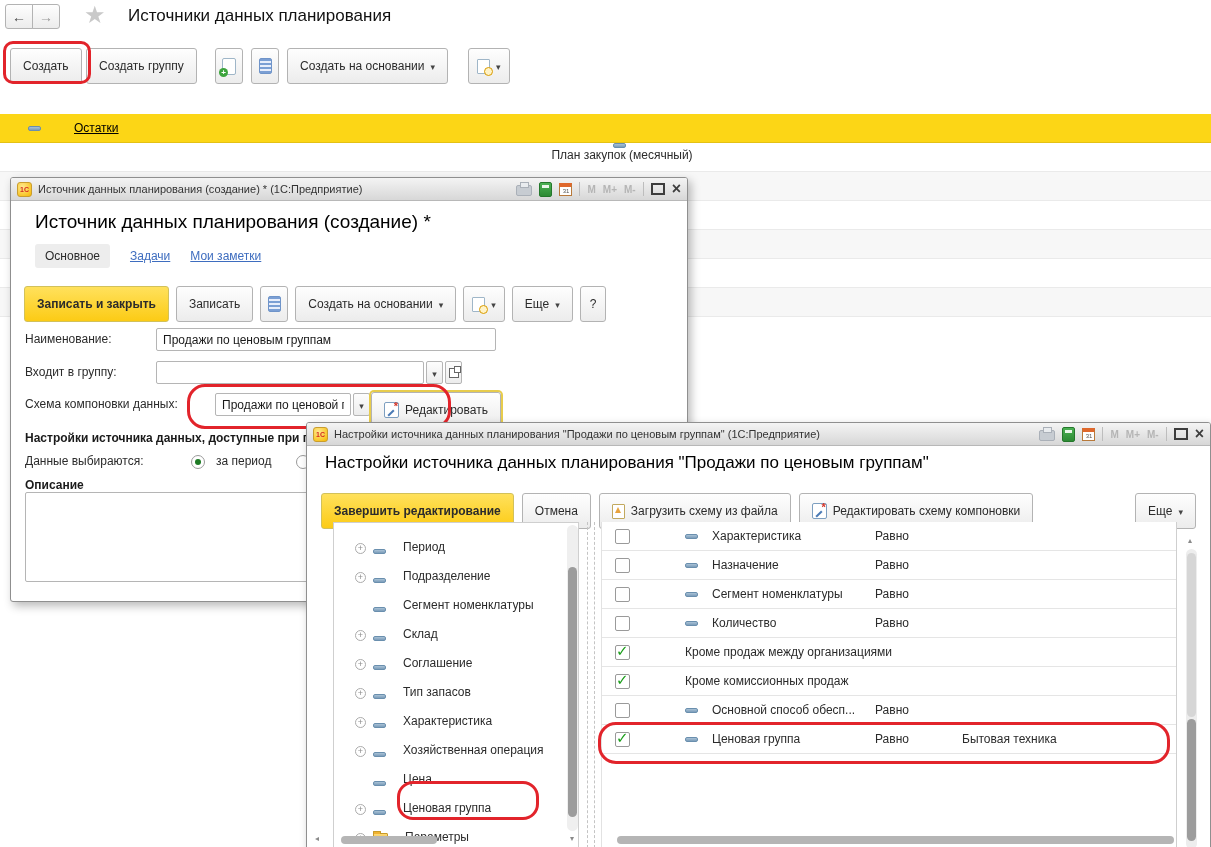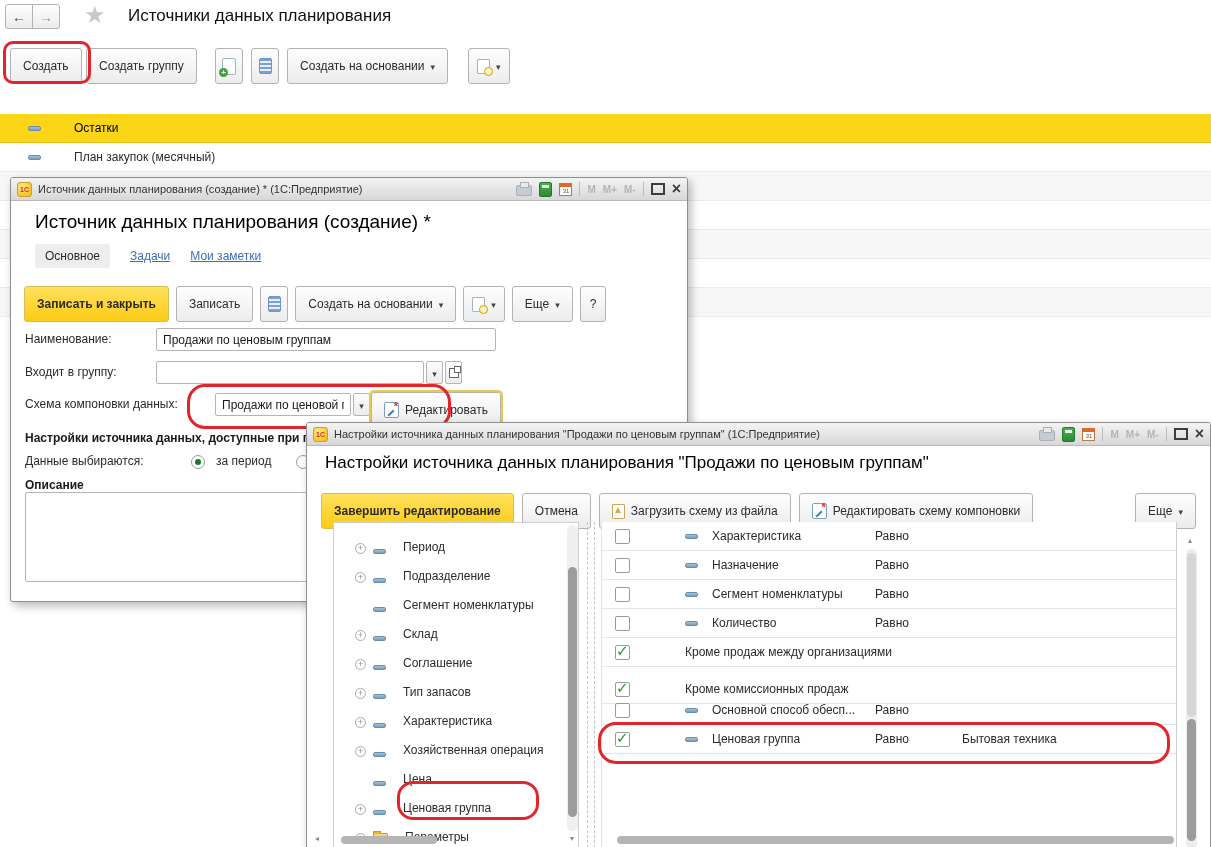--- a/index.html
+++ b/index.html
@@ -110,23 +110,23 @@
     </div>
   <div class="btn abs" style="left:468px;top:48px;padding:0 8px;">
       <span class="ic-docclock"></span>
       <span class="caret"></span>
     </div>
   <div class="oval" style="left:3px;top:41px;width:82px;height:37px;border-radius:10px;z-index:6;"></div>
 
 
   <div class="list-row" style="top:114px;background:#fcd616;border-bottom-color:#e4c114;">
     <span class="ic-dash" style="margin-left:28px;"></span>
-    <span style="margin-left:33px;color:#000;">Остатки</span>
+    <span style="margin-left:33px;color:#000;text-decoration:underline;">Остатки</span>
   </div>
-  <div class="list-row" style="top:143px;">
+  <div class="list-row" style="top:143px;flex-direction:column;">
     <span class="ic-dash" style="margin-left:28px;"></span>
     <span style="margin-left:33px;">План закупок (месячный)</span>
   </div>
   <div class="list-row" style="top:172px;background:#f7f7f7;"></div>
   <div class="list-row" style="top:201px;"></div>
   <div class="list-row" style="top:230px;background:#f7f7f7;"></div>
   <div class="list-row" style="top:259px;"></div>
   <div class="list-row" style="top:288px;background:#f7f7f7;"></div>
 
   <div class="win" style="left:10px;top:177px;width:676px;height:423px;z-index:10;">
@@ -360,21 +360,21 @@
         <span class="cb"></span>
         <span class="ic-dash" style="position:absolute;left:83px;top:12px;"></span>
         <span style="position:absolute;left:110px;top:7px;">Количество</span>
         <span style="position:absolute;left:273px;top:7px;">Равно</span>
         <span style="position:absolute;left:360px;top:7px;"></span>
       </div>
       <div class="d2row" style="top:116px;">
         <span class="cb checked"></span>
         <span style="position:absolute;left:83px;top:7px;">Кроме продаж между организациями</span>
       </div>
-      <div class="d2row" style="top:153px;">
+      <div class="d2row" style="top:145px;">
         <span class="cb checked"></span>
         <span style="position:absolute;left:83px;top:7px;">Кроме комиссионных продаж</span>
       </div>
       <div class="d2row" style="top:174px;">
         <span class="cb"></span>
         <span class="ic-dash" style="position:absolute;left:83px;top:12px;"></span>
         <span style="position:absolute;left:110px;top:7px;">Основной способ обесп...</span>
         <span style="position:absolute;left:273px;top:7px;">Равно</span>
         <span style="position:absolute;left:360px;top:7px;"></span>
       </div>

